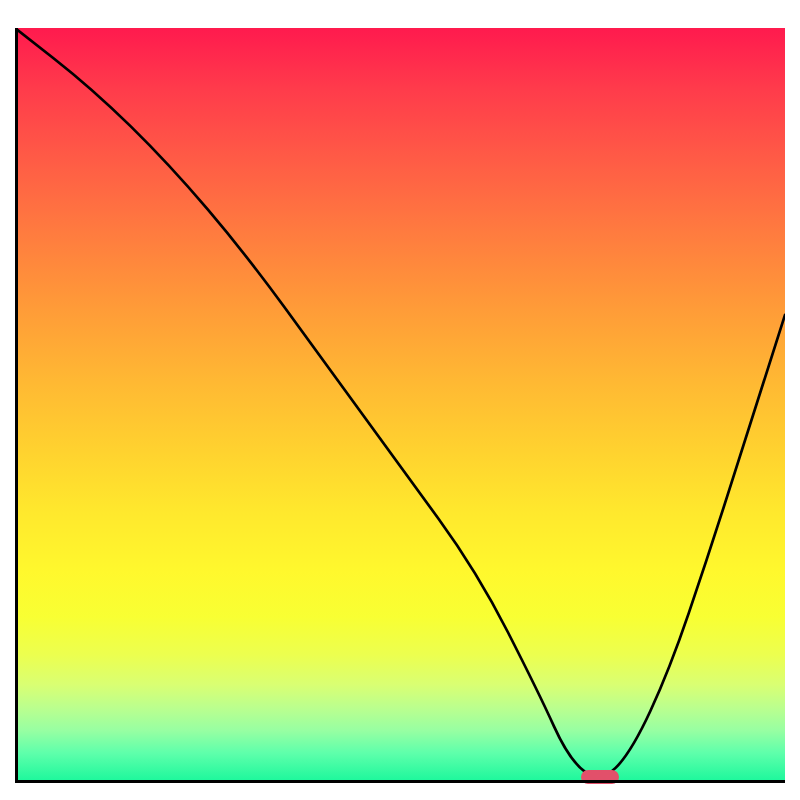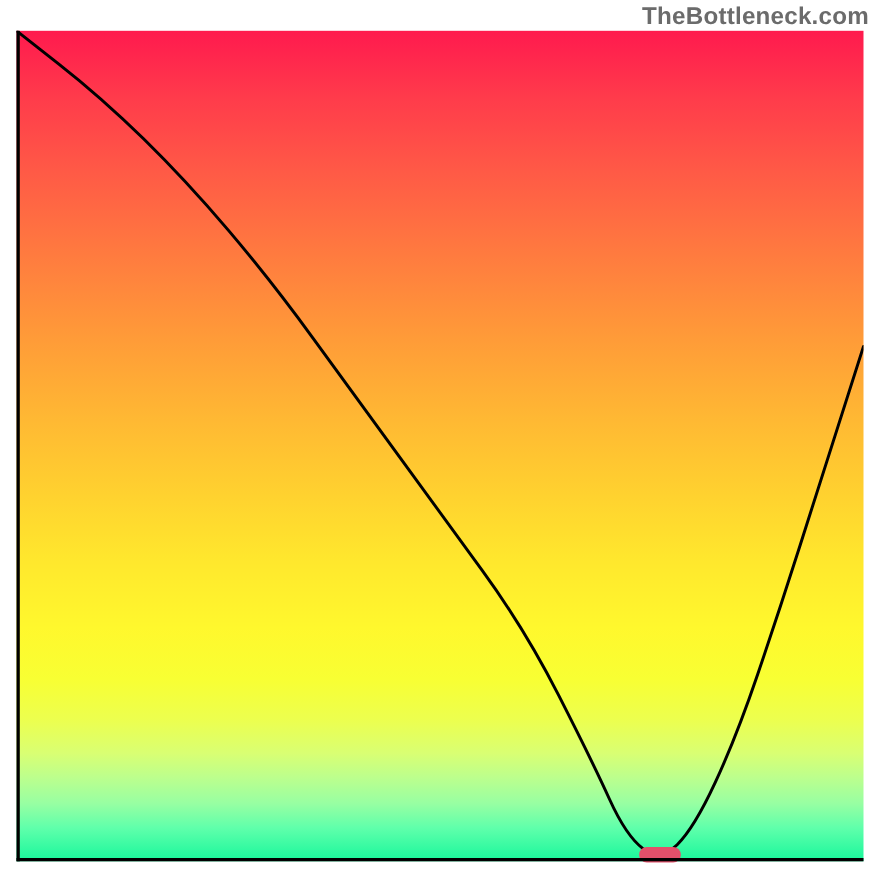--- a/index.html
+++ b/index.html
@@ -89,21 +89,20 @@
     border-radius: 7px;
     background: #e2506a;
     transform: translate(-50%, -50%);
   }
 </style>
 </head>
 <body>
 
 <div class="stage">
 
-  <div class="watermark">TheBottleneck.com</div>
 
   <div class="plot-area">
 
     <div class="gradient-bg"></div>
 
     <svg class="curve" viewBox="0 0 100 100" preserveAspectRatio="none">
       <path fill="none" stroke="#000" stroke-width="0.35" stroke-linejoin="round" stroke-linecap="round" d="M 0 0 Q 0 0 5 4 Q 10 8 15 13 Q 20 18 25 24 Q 30 30 35 37 Q 40 44 45 51 Q 50 58 55 65 Q 60 72 64 80 Q 68 88 70 92.5 Q 72 97 74 98.5 Q 76 100 78 98 Q 80 96 82.5 90.5 Q 85 85 87.5 77.5 Q 90 70 92.5 62 Q 95 54 97.5 46 T 100 38"></path>
     </svg>
 
     <div class="minimum-marker" style="left: 585.2px; top: 749px; background: rgb(226, 80, 106);"></div>

